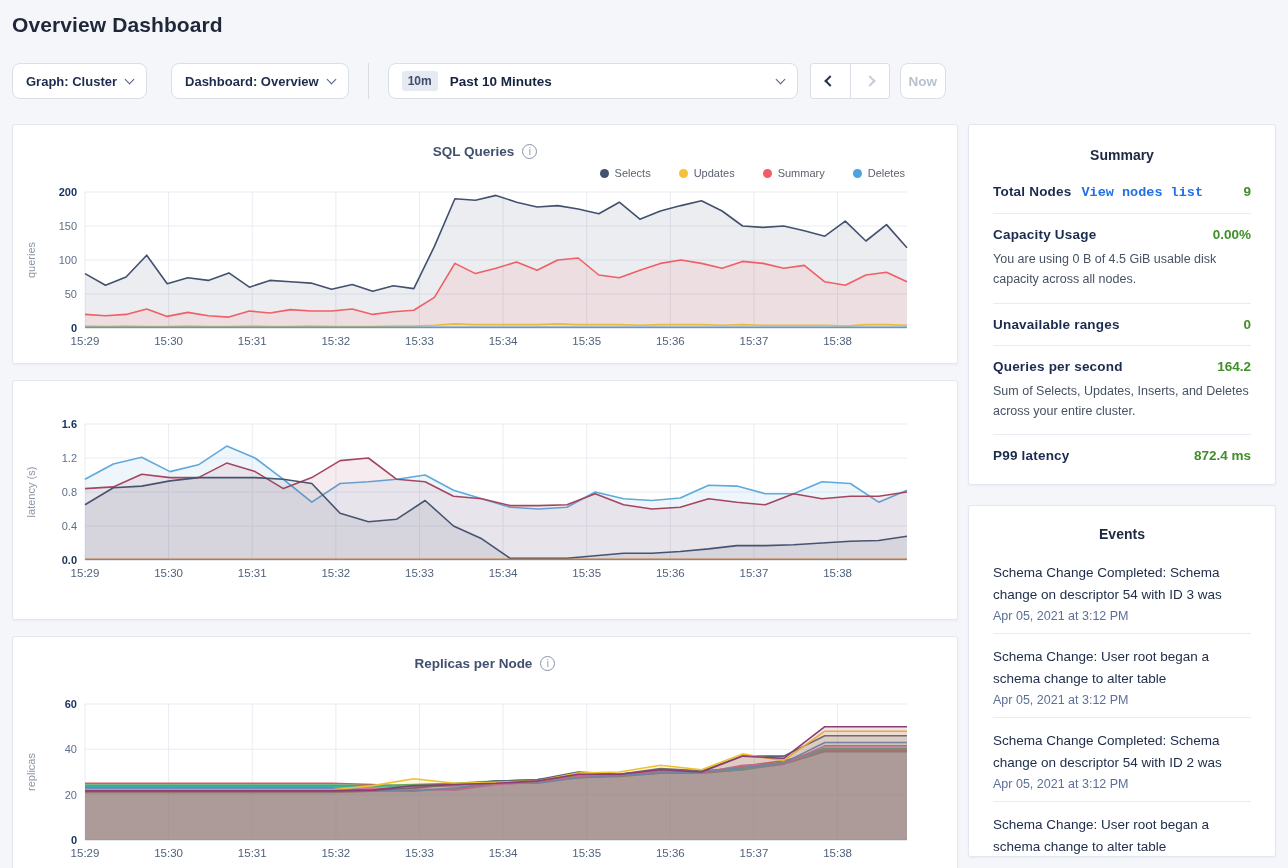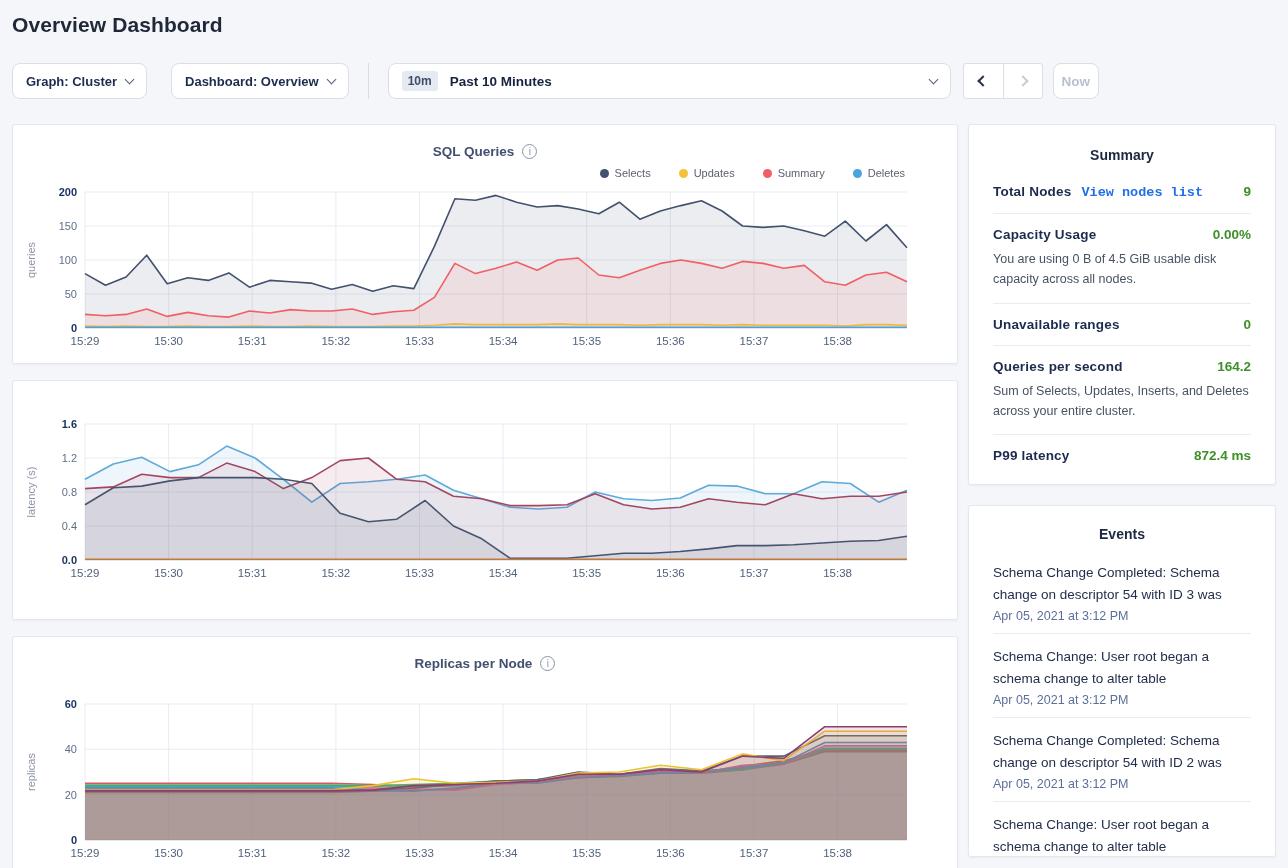--- a/index.html
+++ b/index.html
@@ -19,21 +19,21 @@
     background:#fff;border:1px solid #d9dee8;border-radius:8px;height:36px;
     display:inline-flex;align-items:center;font-family:inherit;cursor:pointer;
   }
   .dd{padding:0 13px;gap:9px;font-size:13px;font-weight:700;color:#1d2c4e;}
   .dd + .dd{margin-left:24px;}
   .chev-down{
     width:7px;height:7px;border-right:1.6px solid #53607a;border-bottom:1.6px solid #53607a;
     transform:rotate(45deg);margin-top:-4px;flex:0 0 auto;
   }
   .vdiv{width:1px;height:36px;background:#d7dce5;margin:0 19px;}
-  .timepicker{width:563px;padding:0 13px;gap:12px;}
+  .timepicker{width:410px;padding:0 13px;gap:12px;}
   .chip{background:#e4e9f2;border-radius:3px;font-size:12px;font-weight:700;color:#3f4d68;padding:3px 6px;}
   .tw-label{font-size:13.5px;font-weight:700;color:#16233f;}
   .timepicker .chev-down{margin-left:auto;}
   .pager{display:inline-flex;margin-left:12px;border:1px solid #d9dee8;border-radius:3px;background:#fff;height:36px;overflow:hidden;}
   .pager button{width:39px;height:34px;border:none;background:none;display:flex;align-items:center;justify-content:center;cursor:pointer;}
   .pager button + button{border-left:1px solid #d9dee8;}
   .chev-left{width:8px;height:8px;border-left:2.2px solid #27334e;border-bottom:2.2px solid #27334e;transform:rotate(45deg);}
   .chev-right{width:8px;height:8px;border-right:2.2px solid #c6cdd9;border-top:2.2px solid #c6cdd9;transform:rotate(45deg);}
   .now{margin-left:10px;width:46px;justify-content:center;font-size:13.5px;font-weight:700;color:#b9c1cf;}
 

